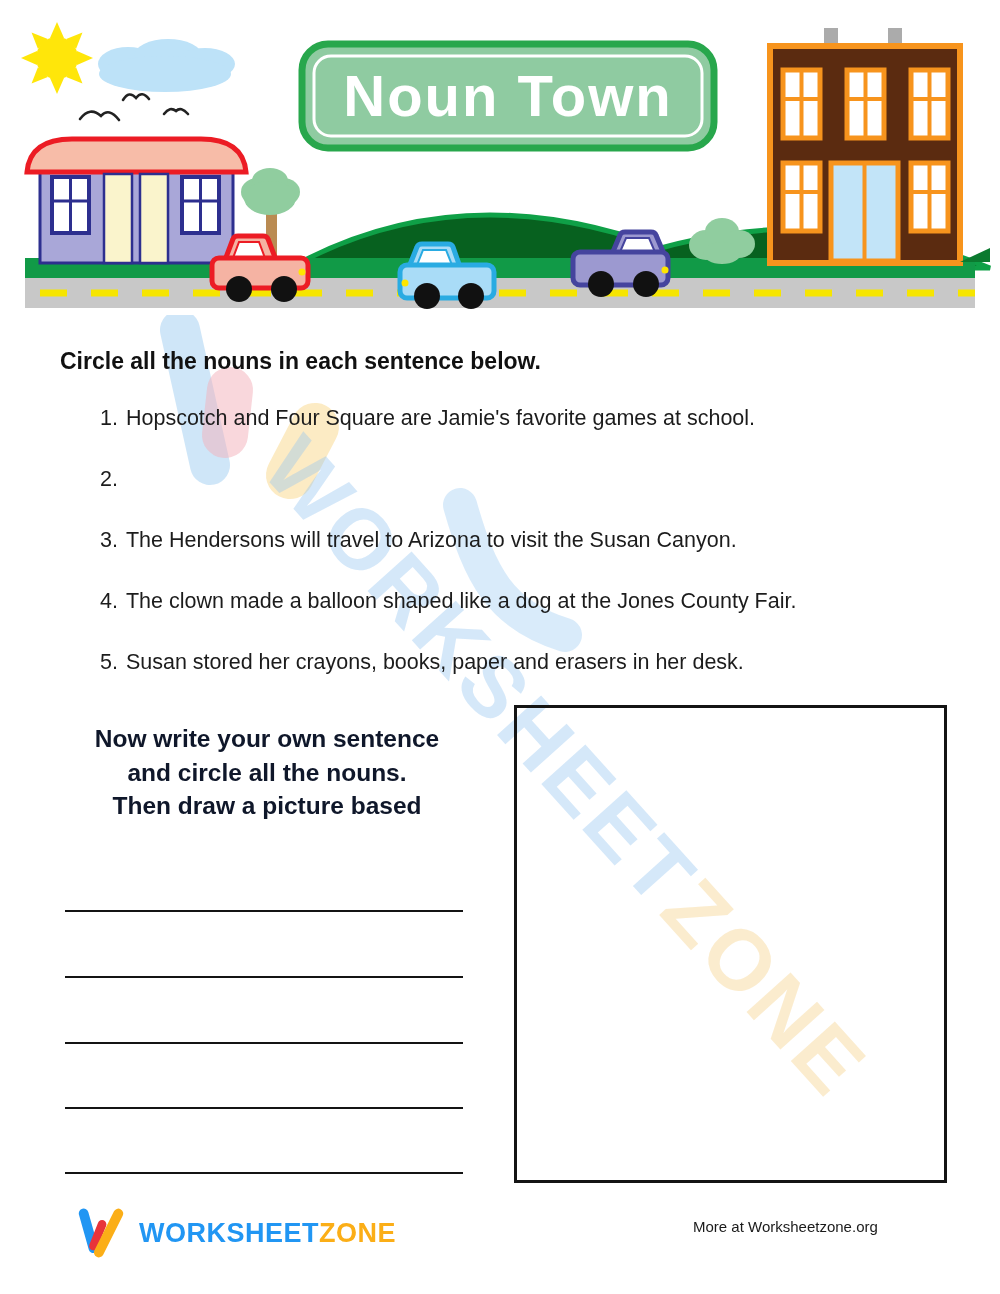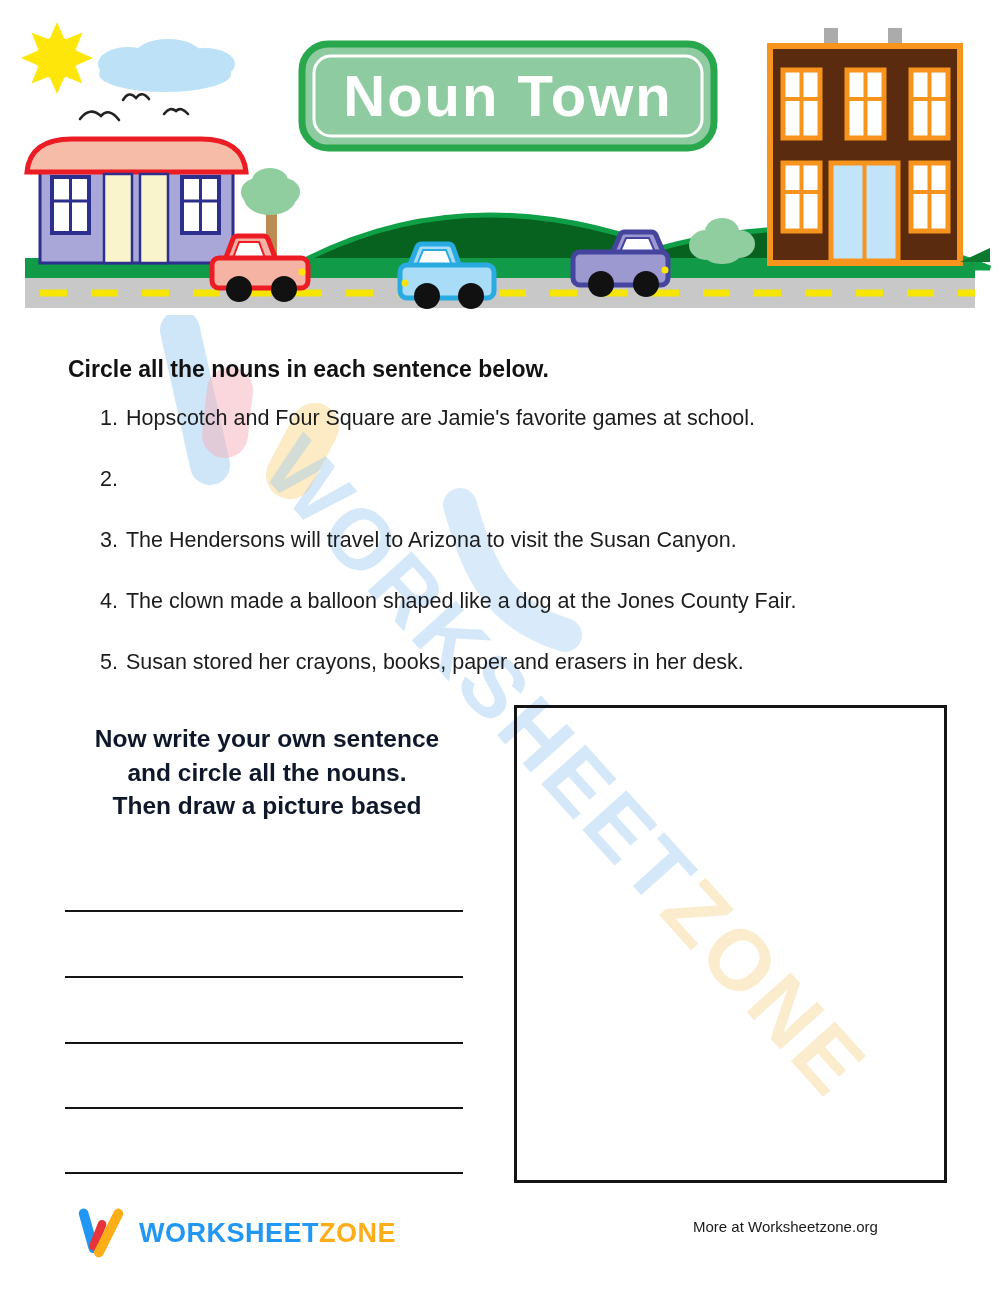--- a/index.html
+++ b/index.html
@@ -8,21 +8,21 @@
   
   .watermark{position:absolute;inset:0;z-index:0;pointer-events:none;}
   .wm-logo{position:absolute;left:150px;top:315px;width:440px;height:350px;}
   .wm-text{position:absolute;left:318px;top:418px;transform:rotate(48deg);transform-origin:0 0;
            font-weight:bold;font-size:86px;letter-spacing:4px;white-space:nowrap;}
   .wm-blue{color:rgba(151,198,241,0.40);}
   .wm-orange{color:rgba(247,216,153,0.48);}
   
   .content{position:absolute;inset:0;z-index:1;}
   .scene{position:absolute;left:0;top:0;width:1000px;height:310px;}
-  .heading{position:absolute;left:60px;top:348px;margin:8px;font-size:23px;font-weight:bold;color:#111;}
+  .heading{position:absolute;left:60px;top:348px;margin:0;font-size:23px;font-weight:bold;color:#111;}
   .sentences{position:absolute;left:100px;top:406px;width:860px;}
   .sentence{display:flex;font-size:21.5px;line-height:25px;margin-bottom:36px;color:#1c1c1c;}
   .sentence .num{margin-right:8px;}
   .task{position:absolute;left:62px;top:722px;width:410px;text-align:center;
         font-size:24.5px;font-weight:bold;line-height:33.5px;color:#0f172a;}
   .write-line{position:absolute;left:65px;width:398px;height:0;border-top:2.5px solid #141414;}
   .drawing-box{position:absolute;left:514px;top:705px;width:427px;height:472px;
                border:3.5px solid #141414;background:transparent;}
   
   .logo{position:absolute;left:75px;top:1208px;display:flex;align-items:center;}

